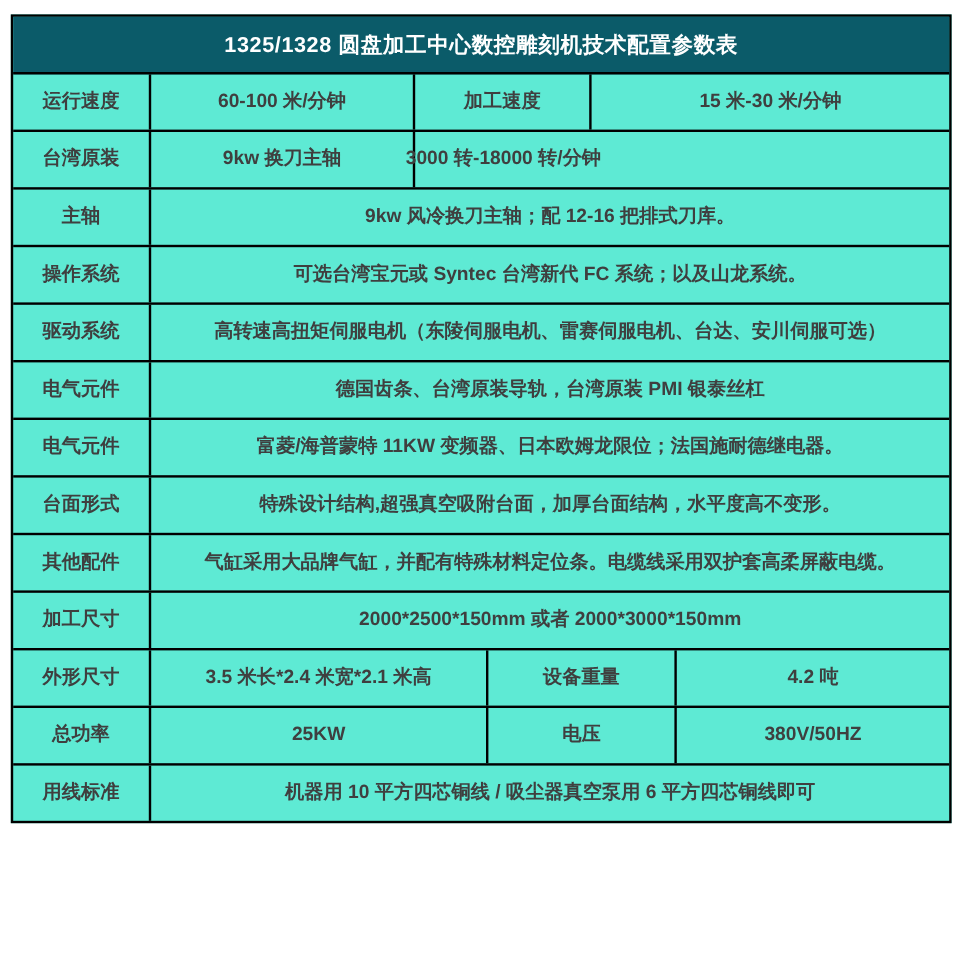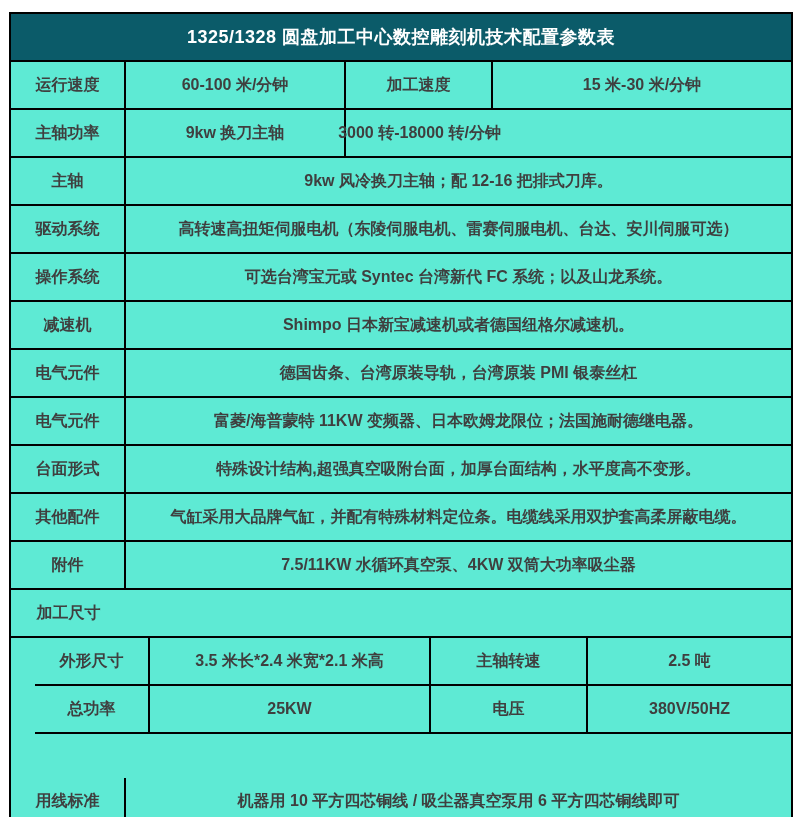--- a/index.html
+++ b/index.html
@@ -36,25 +36,24 @@
     font-weight: 700;
     letter-spacing: 0.5px;
     white-space: nowrap;
   }
   .row {
     display: grid;
     border-bottom: 2px solid var(--border, #000);
   }
   .row:last-child {
     border-bottom: none;
-    margin-top: 44px;
   }
   .quad-a { grid-template-columns: 115px 220px 147px 1fr; }
   .duo    { grid-template-columns: 115px 1fr; }
-  .quad-b { grid-template-columns: 115px 281px 157px 1fr; margin-left: 24px; }
+  .quad-b { grid-template-columns: 115px 281px 157px 1fr; }
   .cell {
     min-height: 46px;
     box-sizing: border-box;
     display: flex;
     align-items: center;
     justify-content: center;
     text-align: center;
     border-right: 2px solid var(--border, #000);
     font-size: 16px;
     color: var(--cell-text, #3f3f3f);
@@ -77,44 +76,40 @@
   </div>
 
   <div class="row quad-a">
     <div class="cell">运行速度</div>
     <div class="cell">60-100 米/分钟</div>
     <div class="cell">加工速度</div>
     <div class="cell">15 米-30 米/分钟</div>
   </div>
 
   <div class="row quad-a">
-    <div class="cell">主轴功率</div>
+    <div class="cell">台湾原装</div>
     <div class="cell">9kw 换刀主轴</div>
     <div class="cell">3000 转-18000 转/分钟</div>
   </div>
 
   <div class="row duo">
     <div class="cell">主轴</div>
     <div class="cell">9kw 风冷换刀主轴；配 12-16 把排式刀库。</div>
   </div>
 
   <div class="row duo">
-    <div class="cell">驱动系统</div>
-    <div class="cell">高转速高扭矩伺服电机（东陵伺服电机、雷赛伺服电机、台达、安川伺服可选）</div>
-  </div>
-
-  <div class="row duo">
     <div class="cell">操作系统</div>
     <div class="cell">可选台湾宝元或 Syntec 台湾新代 FC 系统；以及山龙系统。</div>
   </div>
 
   <div class="row duo">
-    <div class="cell">减速机</div>
-    <div class="cell">Shimpo 日本新宝减速机或者德国纽格尔减速机。</div>
+    <div class="cell">驱动系统</div>
+    <div class="cell">高转速高扭矩伺服电机（东陵伺服电机、雷赛伺服电机、台达、安川伺服可选）</div>
   </div>
+
 
   <div class="row duo">
     <div class="cell">电气元件</div>
     <div class="cell">德国齿条、台湾原装导轨，台湾原装 PMI 银泰丝杠</div>
   </div>
 
   <div class="row duo">
     <div class="cell">电气元件</div>
     <div class="cell">富菱/海普蒙特 11KW 变频器、日本欧姆龙限位；法国施耐德继电器。</div>
   </div>
@@ -122,34 +117,31 @@
   <div class="row duo">
     <div class="cell">台面形式</div>
     <div class="cell">特殊设计结构,超强真空吸附台面，加厚台面结构，水平度高不变形。</div>
   </div>
 
   <div class="row duo">
     <div class="cell">其他配件</div>
     <div class="cell">气缸采用大品牌气缸，并配有特殊材料定位条。电缆线采用双护套高柔屏蔽电缆。</div>
   </div>
 
-  <div class="row duo">
-    <div class="cell">附件</div>
-    <div class="cell">7.5/11KW 水循环真空泵、4KW 双筒大功率吸尘器</div>
-  </div>
 
   <div class="row duo">
     <div class="cell">加工尺寸</div>
+    <div class="cell">2000*2500*150mm 或者 2000*3000*150mm</div>
   </div>
 
   <div class="row quad-b">
     <div class="cell">外形尺寸</div>
     <div class="cell">3.5 米长*2.4 米宽*2.1 米高</div>
-    <div class="cell">主轴转速</div>
-    <div class="cell">2.5 吨</div>
+    <div class="cell">设备重量</div>
+    <div class="cell">4.2 吨</div>
   </div>
 
   <div class="row quad-b">
     <div class="cell">总功率</div>
     <div class="cell">25KW</div>
     <div class="cell">电压</div>
     <div class="cell">380V/50HZ</div>
   </div>
 
   <div class="row duo">

